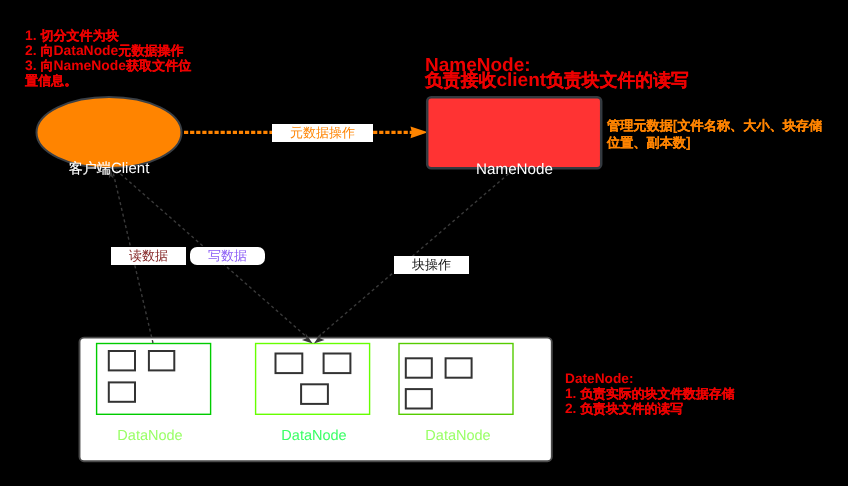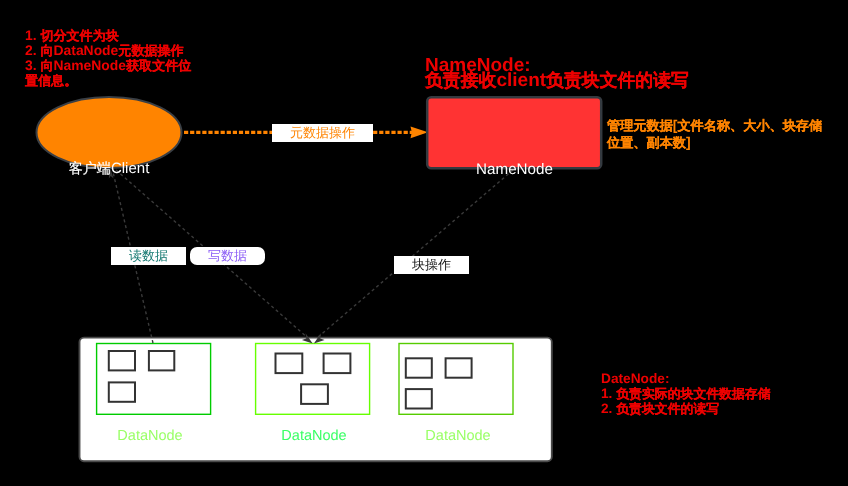--- a/index.html
+++ b/index.html
@@ -8,32 +8,32 @@
        font-family:"Liberation Sans","DejaVu Sans",sans-serif;
        -webkit-font-smoothing:antialiased;text-rendering:geometricPrecision;}
   #stage{position:relative;width:848px;height:486px;background:#000;}
   svg.layer{position:absolute;left:0;top:0;width:848px;height:486px;overflow:visible;}
 
   
   .note{position:absolute;font-weight:bold;line-height:15px;white-space:pre;}
   #client-notes{left:25px;top:28px;font-size:13.9px;color:#EE0000;}
   #namenode-notes{left:425px;top:58px;font-size:19px;color:#EE0000;}
   #metadata-notes{left:607px;top:117px;font-size:14px;line-height:16px;color:#FF8400;}
-  #datanode-notes{left:565px;top:371px;font-size:13.7px;color:#EE0000;margin-left:36px;}
+  #datanode-notes{left:565px;top:371px;font-size:13.7px;color:#EE0000;}
 
   
   .node-label{position:absolute;color:#fff;text-align:center;margin-top:36px;}
   #client-label{left:36px;top:124px;width:146px;font-size:15px;}
   #namenode-label{left:428px;top:125px;width:173px;font-size:15.2px;}
 
   
   .edge-label{position:absolute;background:#fff;font-size:13px;line-height:16px;
               padding:1px 18px;white-space:nowrap;}
   #lbl-meta{left:272px;top:124px;color:#FF8400;}
-  #lbl-read{left:111px;top:247px;color:#0f766e;text-align:right;}
+  #lbl-read{left:111px;top:247px;color:#7f1d1d;text-align:right;}
   #lbl-write{left:190px;top:247px;color:#8b5cf6;border-radius:7px;}
   #lbl-block{left:394px;top:247px;color:#111;margin-top:9px;}
 
   
   .dn-label{position:absolute;font-size:14.5px;text-align:center;}
 
   
   .cjk{font-size:0.94em;-webkit-text-stroke:0.2px currentColor;}
 </style>
 </head>

